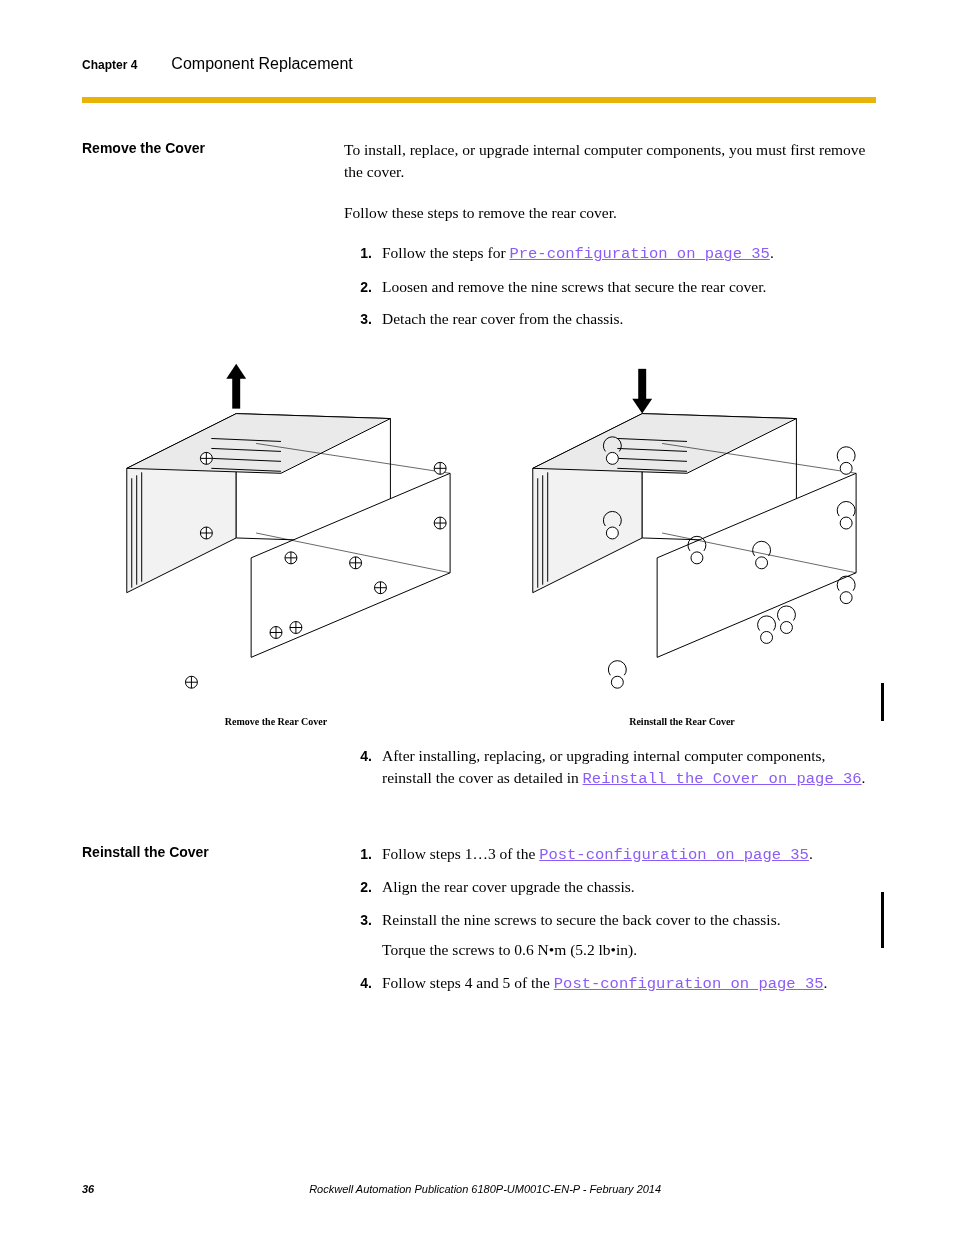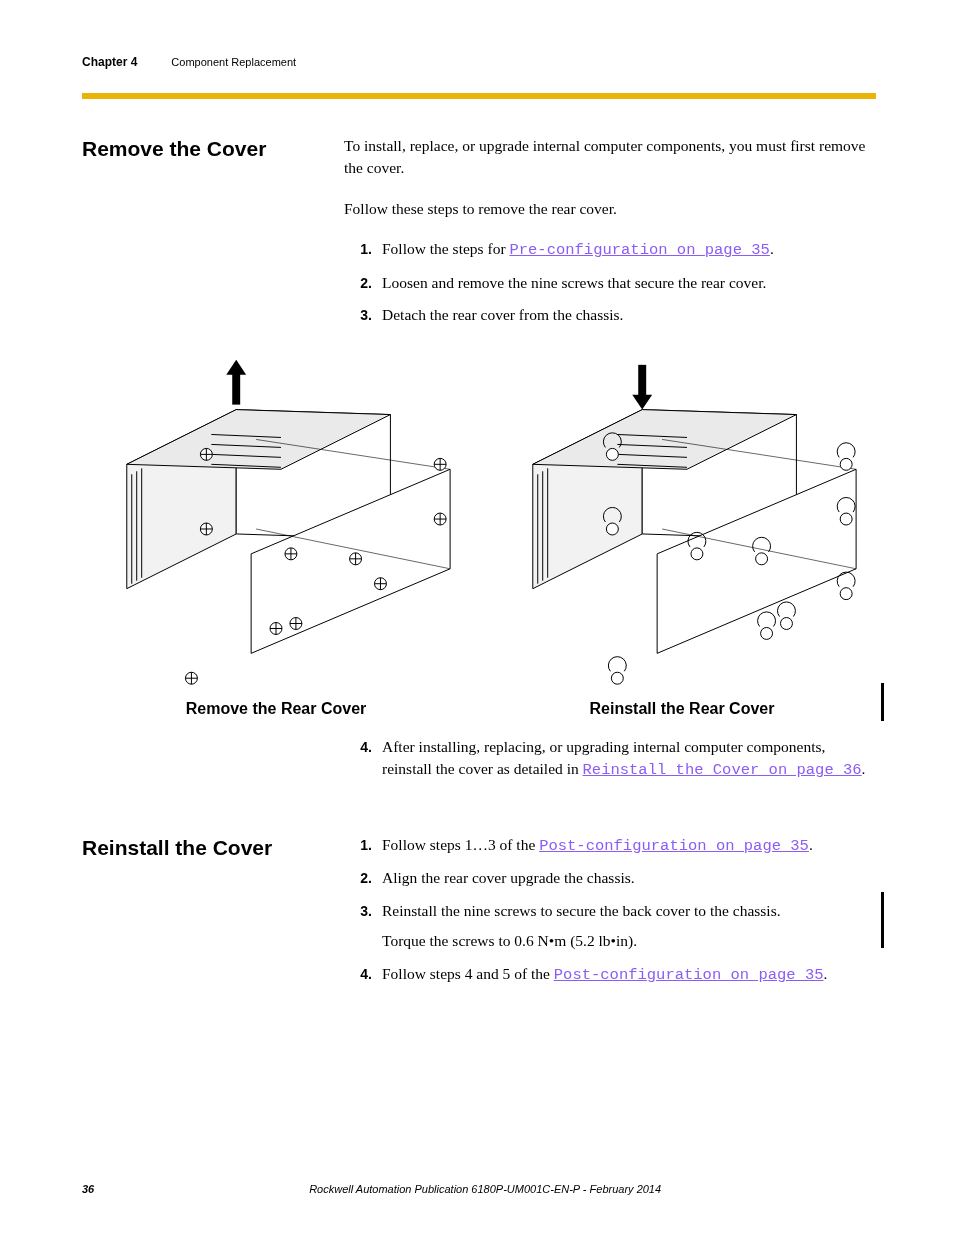--- a/index.html
+++ b/index.html
@@ -30,32 +30,32 @@
   }
   .chapter-label {
     font-family: "Myriad Pro", "Helvetica Neue", Arial, sans-serif;
     font-weight: 700;
     font-size: 12px;
     margin-right: 18px;
   }
   .chapter-title {
     font-family: "Myriad Pro", "Helvetica Neue", Arial, sans-serif;
     font-weight: 400;
-    font-size: 11px;
+    font-size: 16px;
   }
   .section {
     display: flex;
     margin-bottom: 22px;
   }
   .section-heading {
     width: 262px;
     flex-shrink: 0;
     font-family: "Myriad Pro", "Helvetica Neue", Arial, sans-serif;
     font-weight: 700;
-    font-size: 21px;
+    font-size: 14px;
     line-height: 1.1;
     padding-top: 2px;
   }
   .section-body {
     flex: 1;
     font-size: 15.5px;
     line-height: 1.45;
   }
   .section-body p {
     margin: 0 0 18px 0;
@@ -97,25 +97,25 @@
   }
   .figure-box {
     flex: 1;
     position: relative;
   }
   .figure-svg {
     width: 100%;
     height: 335px;
   }
   .figure-caption {
-    font-family: Liberation Sans, sans-serif;
-    font-weight: 700;
-    font-size: 16px;
+    font-family: Liberation Serif, serif;
+    font-weight: 700;
+    font-size: 10px;
     text-align: center;
-    margin-top: 2px;
+    margin-top: 14px;
   }
   .change-bar {
     position: absolute;
     right: 70px;
     width: 3px;
     background: #000;
   }
   .footer {
     position: absolute;
     bottom: 40px;

